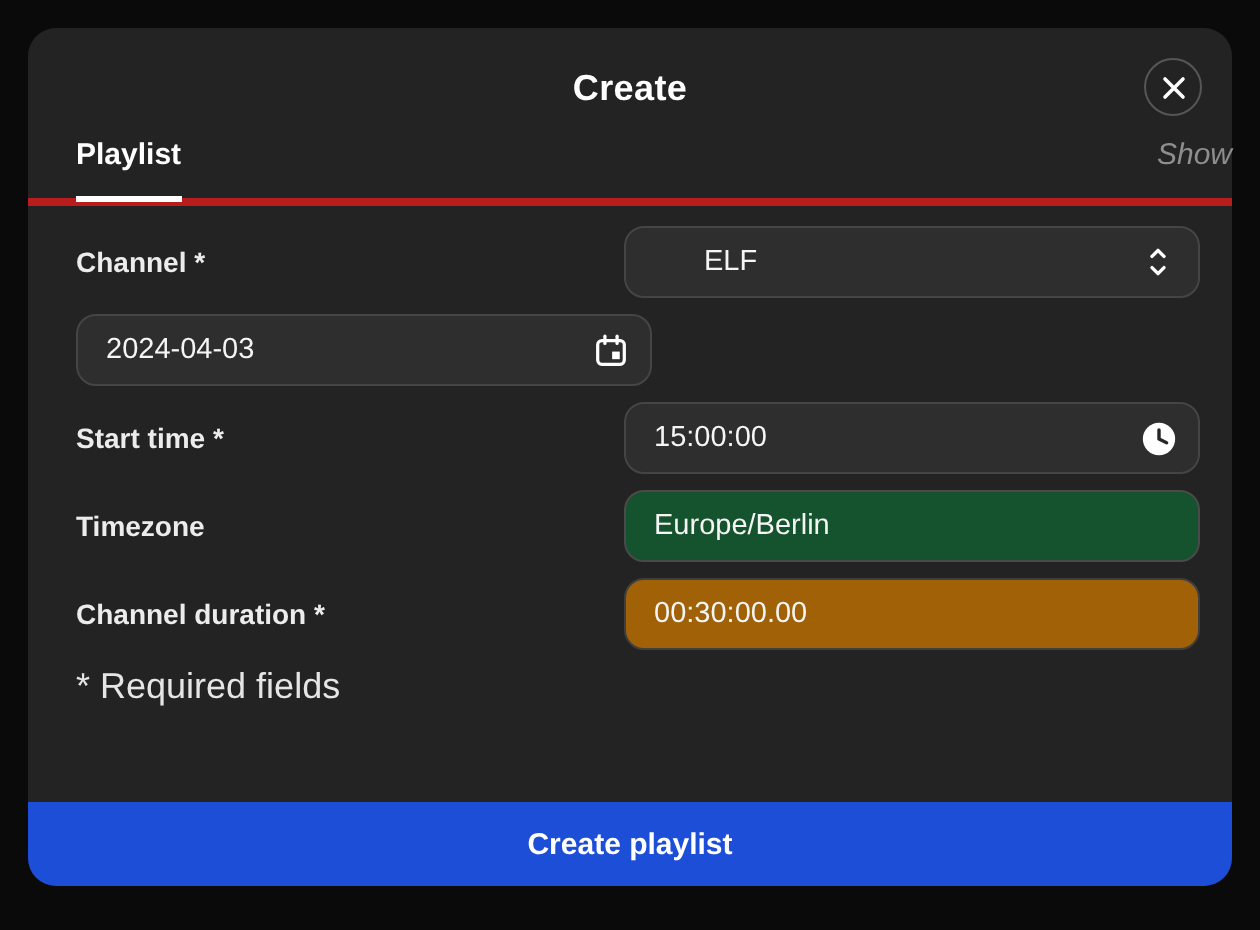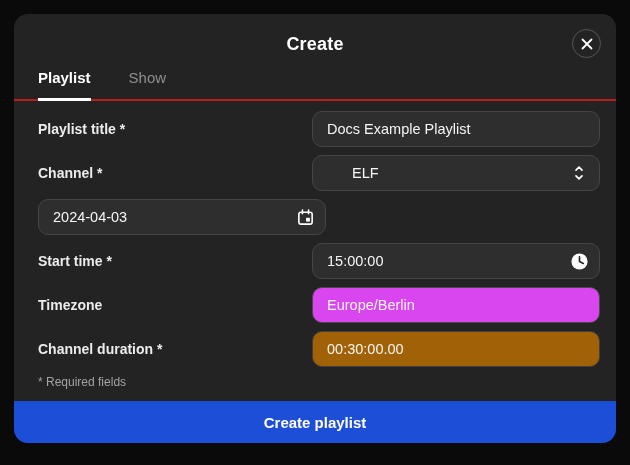--- a/index.html
+++ b/index.html
@@ -52,37 +52,39 @@
     align-items: center;
     justify-content: center;
     cursor: pointer;
   }
 
   
   .tab-bar {
     display: flex;
     gap: 38px;
     padding: 14px 0 0 24px;
-    border-bottom: 2px solid #b91c1c;
+    border-bottom: 4px solid #b91c1c;
+    justify-content: space-between;
   }
   .tab {
     font-size: 15px;
     padding-bottom: 12px;
     cursor: pointer;
     border-bottom: 3px solid transparent;
     margin-bottom: -2px;
   }
   .tab.active {
     color: #ffffff;
     font-weight: 600;
     border-bottom-color: #ffffff;
   }
   .tab.inactive {
     color: #8e8e8e;
     font-weight: 400;
+    font-style: italic;
   }
 
   
   .modal-body {
     flex: 1 1 auto;
     padding: 10px 16px 0 24px;
   }
   .form-row {
     display: flex;
     align-items: center;
@@ -112,40 +114,40 @@
     font-weight: 500;
     padding: 0 34px 0 14px;
     outline: none;
   }
   .control .select-box {
     display: flex;
     align-items: center;
     cursor: pointer;
     padding-left: 39px;
   }
-  .control.variant-dark input { background: #d946ef; border-color: #4a4a4a; }
+  .control.variant-dark input { background: #14532d; border-color: #4a4a4a; }
   .control.variant-filled input { background: #a16207; border-color: #3f3f3f; }
 
   .control .right-icon {
     position: absolute;
     right: 11px;
     top: 50%;
     transform: translateY(-50%);
     display: flex;
     align-items: center;
     justify-content: center;
     width: 20px;
     height: 20px;
     cursor: pointer;
   }
   .control .right-icon.noclick { cursor: default; }
 
   .required-note {
-    color: #a3a3a3;
-    font-size: 12px;
+    color: #e5e5e5;
+    font-size: 18px;
     margin-top: 4px;
   }
 
   
   .submit-btn {
     flex: 0 0 auto;
     height: 42px;
     width: 100%;
     border: none;
     border-radius: 0 0 14px 14px;
@@ -175,26 +177,20 @@
         </span>
       </button>
       <div class="tab-bar">
         <div class="tab active">Playlist</div>
         <div class="tab inactive">Show</div>
       </div>
     </div>
 
     <div class="modal-body">
 
-      <div class="form-row">
-        <span class="field-label">Playlist title *</span>
-        <span class="control">
-          <input type="text" value="Docs Example Playlist" style="">
-        </span>
-      </div>
 
       <div class="form-row">
         <span class="field-label">Channel *</span>
         <span class="control">
           <span class="select-box">ELF</span>
           <span class="right-icon noclick">
             <svg width="12" height="16" viewBox="0 0 12 16">
               <path d="M3 5.2 L6 2.2 L9 5.2" fill="none" stroke="#ffffff" stroke-width="1.7" stroke-linecap="round" stroke-linejoin="round"></path>
               <path d="M3 10.8 L6 13.8 L9 10.8" fill="none" stroke="#ffffff" stroke-width="1.7" stroke-linecap="round" stroke-linejoin="round"></path>
             </svg>

